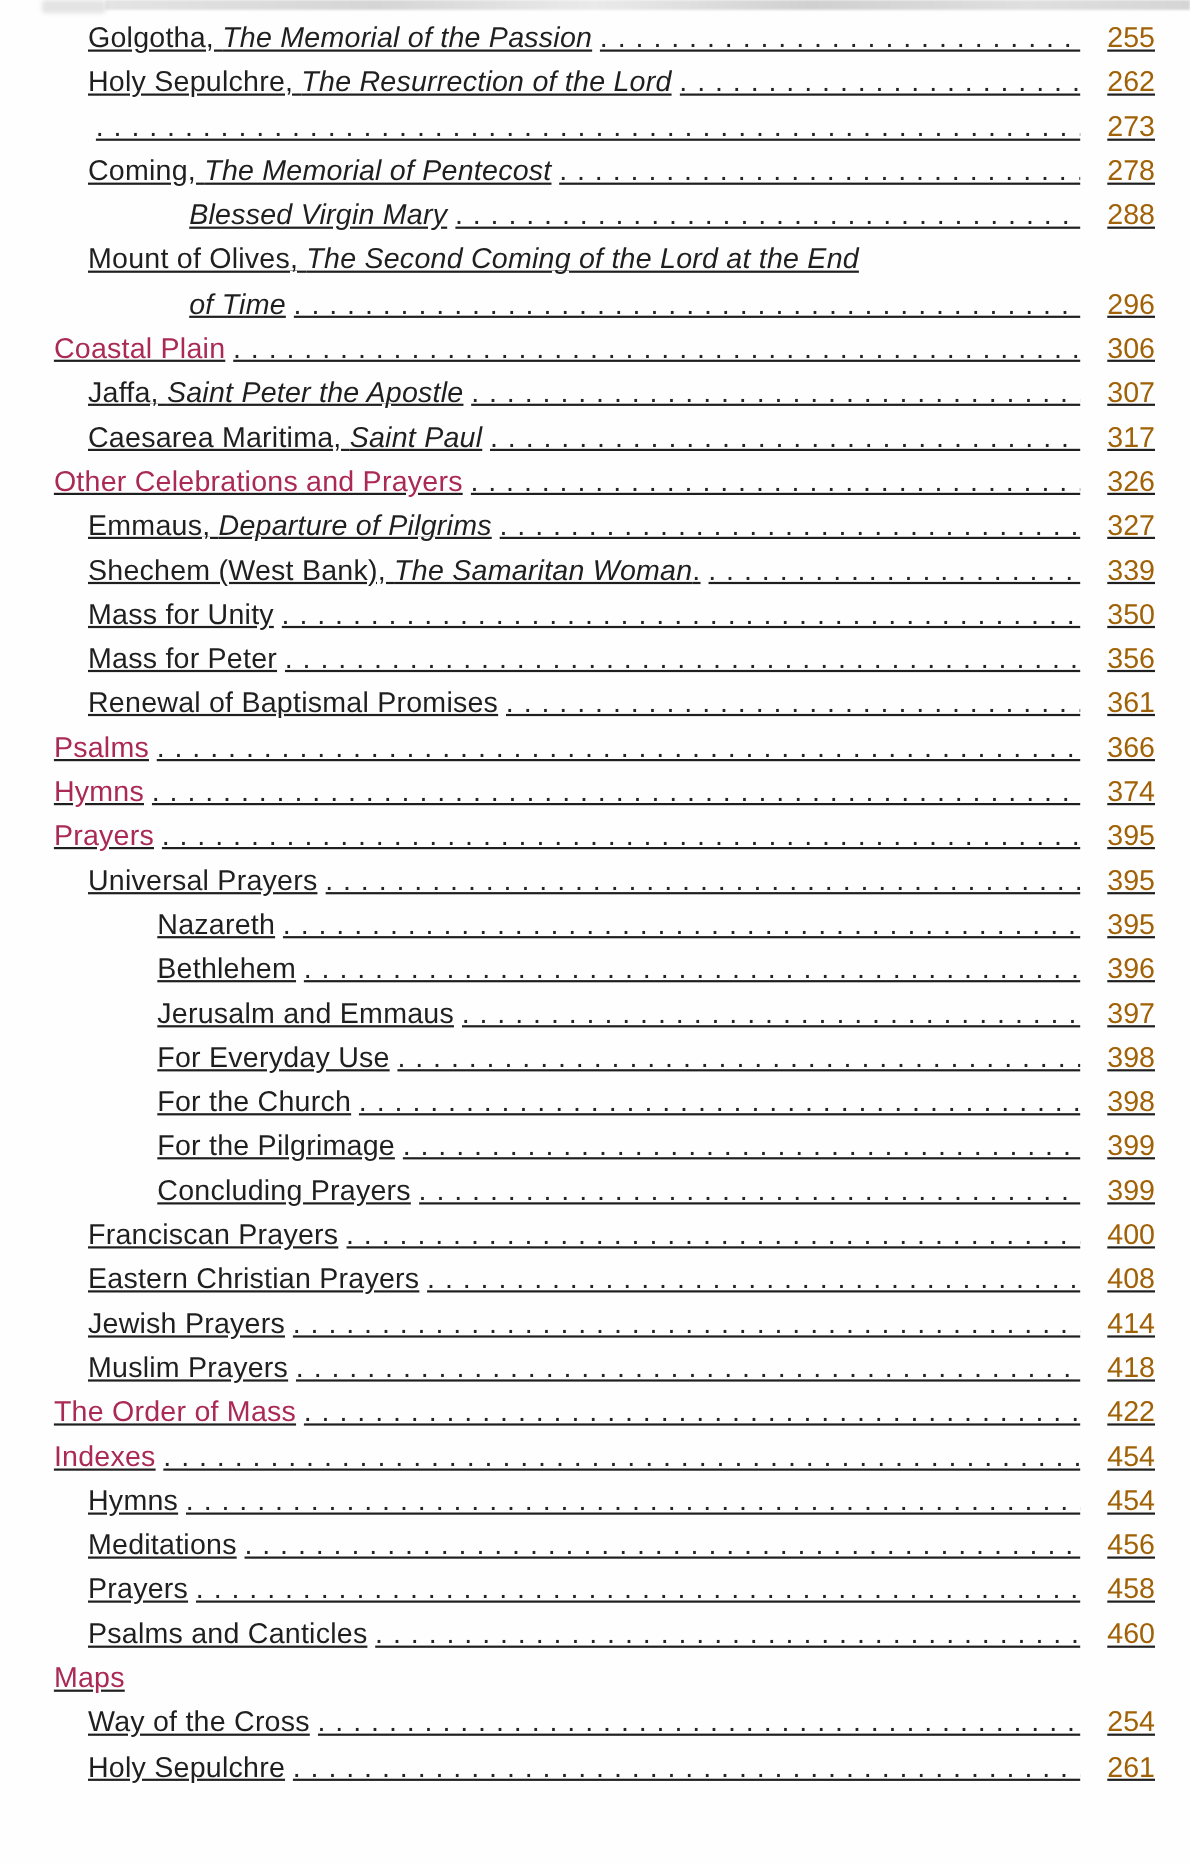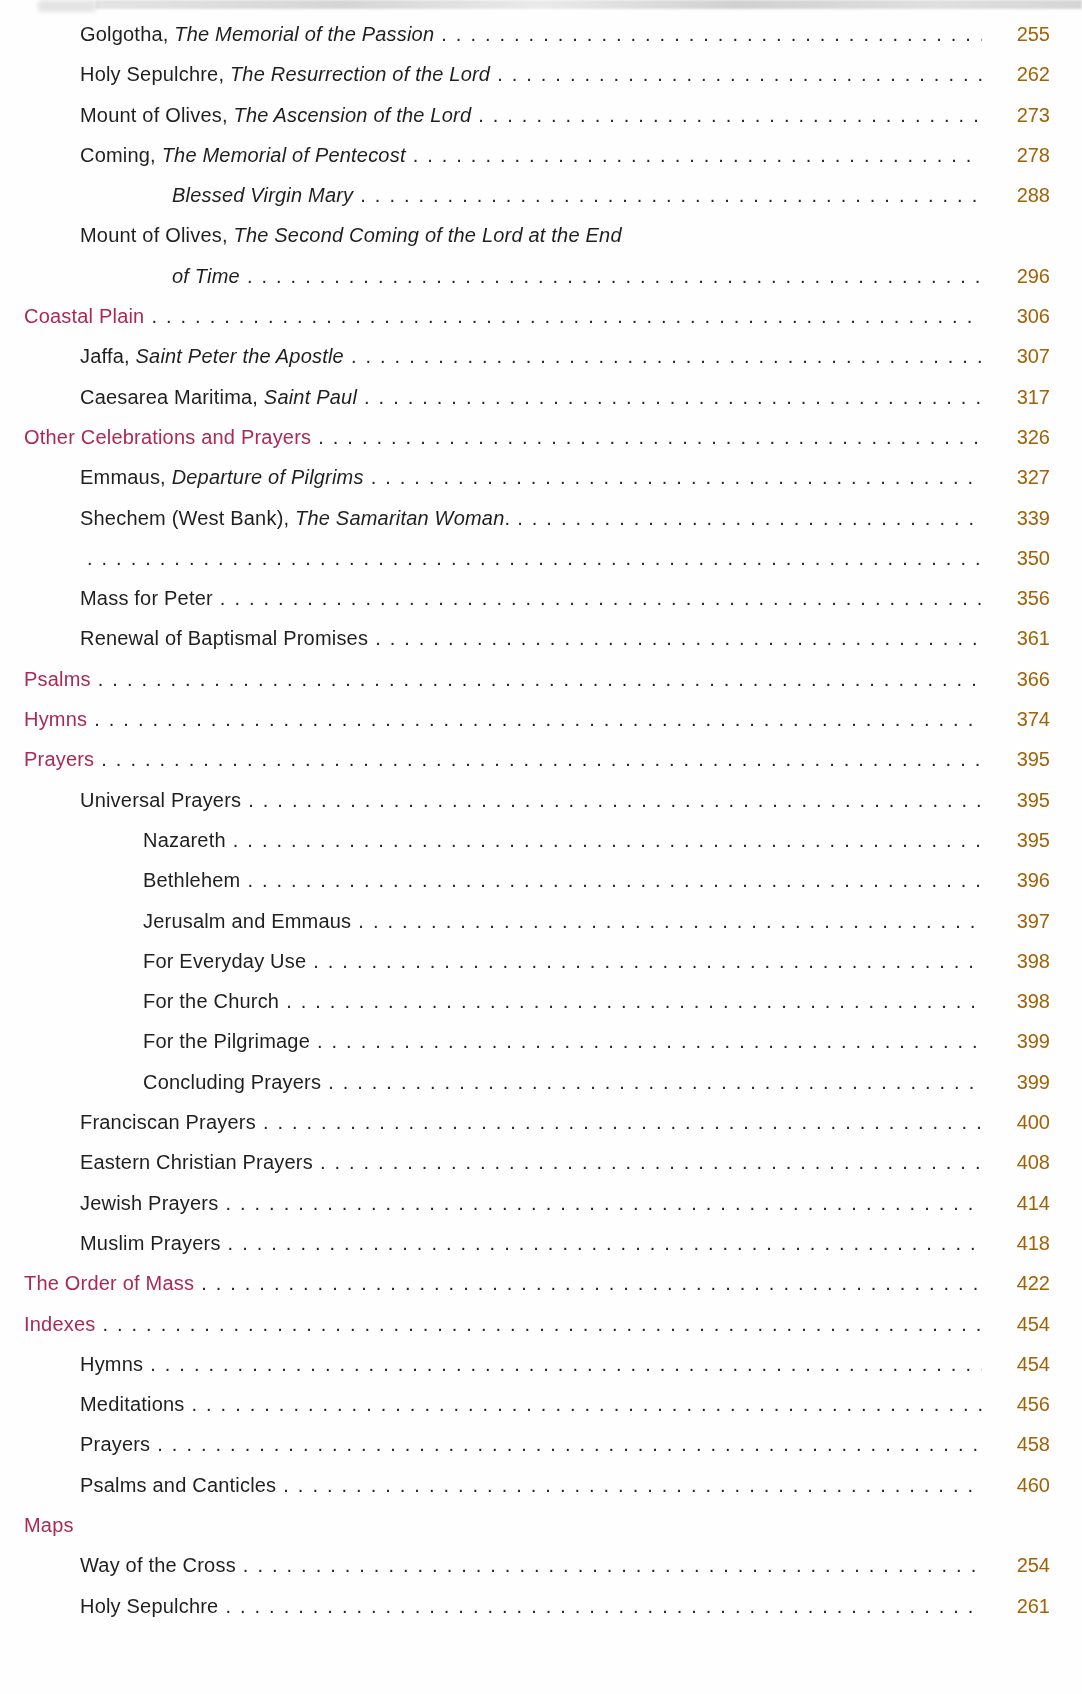--- a/index.html
+++ b/index.html
@@ -23,28 +23,29 @@
   .scan-blob{
     position:absolute;top:0;left:38px;width:58px;height:12px;
     background:rgba(0,0,0,0.10);filter:blur(2px);border-radius:3px;
   }
   .toc{
     position:absolute;top:14px;left:0;right:0;
     padding:0 32px 0 24px;
   }
   .row{
     display:flex;align-items:baseline;
-    line-height:40.3px;font-size:20px;
+    line-height:40.3px;font-size:26px;
     white-space:nowrap;
+    text-decoration:underline;
   }
   .row .title{flex:0 0 auto;letter-spacing:0.2px;}
   .lvl1{padding-left:56px;}
   .lvl2{padding-left:119px;}
   .lvlwrap{padding-left:148px;}
-  .section .title{color:var(--accent);}
+  .section .title{color:var(--accent);margin-left:25px;}
   .it{font-style:italic;}
   .dots{
     flex:1 1 auto;overflow:hidden;
     margin-left:7px;margin-right:10px;
     letter-spacing:9px;color:#242424;
     min-width:0;
   }
   .pg{flex:0 0 auto;min-width:58px;text-align:right;color:#a16207;}
 </style>
 </head>
@@ -60,21 +61,20 @@
     <span class="pg">255</span>
   </div>
 
   <div class="row lvl1">
     <span class="title"><span class="rm">Holy Sepulchre, </span><span class="it">The Resurrection of the Lord</span></span>
     <span class="dots">..........................................................................................</span>
     <span class="pg">262</span>
   </div>
 
   <div class="row lvl1">
-    <span class="title"><span class="rm">Mount of Olives, </span><span class="it">The Ascension of the Lord</span></span>
     <span class="dots">..........................................................................................</span>
     <span class="pg">273</span>
   </div>
 
   <div class="row lvl1">
     <span class="title"><span class="rm">Coming, </span><span class="it">The Memorial of Pentecost</span></span>
     <span class="dots">..........................................................................................</span>
     <span class="pg">278</span>
   </div>
 
@@ -126,20 +126,21 @@
     <span class="pg">327</span>
   </div>
 
   <div class="row lvl1">
     <span class="title"><span class="rm">Shechem (West Bank), </span><span class="it">The Samaritan Woman</span><span class="rm">.</span></span>
     <span class="dots">..........................................................................................</span>
     <span class="pg">339</span>
   </div>
 
   <div class="row lvl1">
+    <span class="title"><span class="rm">Mass for Unity</span></span>
     <span class="dots">..........................................................................................</span>
     <span class="pg">350</span>
   </div>
 
   <div class="row lvl1">
     <span class="title"><span class="rm">Mass for Peter</span></span>
     <span class="dots">..........................................................................................</span>
     <span class="pg">356</span>
   </div>
 

